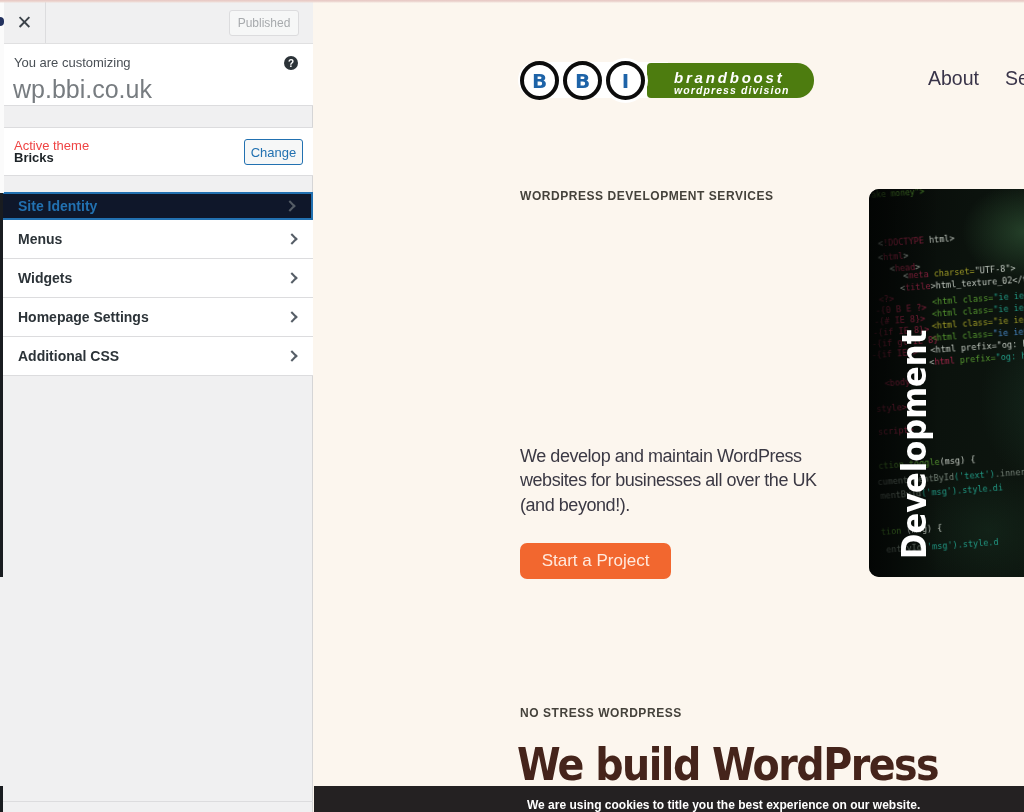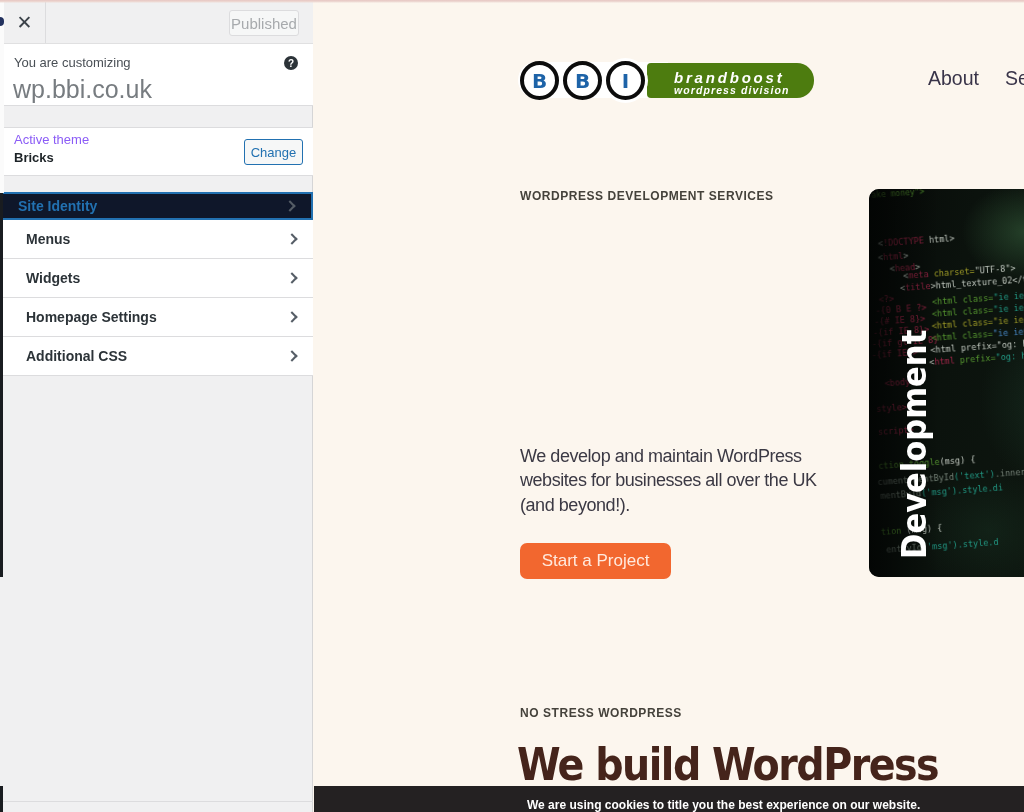--- a/index.html
+++ b/index.html
@@ -15,40 +15,40 @@
   .sidebar { position:absolute; left:0; top:0; width:313px; height:812px;
     background:#f0f0f1; border-right:1px solid #d5d5d6; z-index:20; }
   .sb-topbar { position:absolute; left:4px; top:2px; width:309px; height:42px;
     background:#f0f0f1; border-bottom:1px solid #e0e0e1; }
   .sb-close { position:absolute; left:0; top:0; width:42px; height:41px;
     border-right:1px solid #dcdcde; cursor:pointer; color:#3c434a;
     display:flex; align-items:center; justify-content:center; }
   .sb-close .x { font-size:19px; line-height:1; font-weight:400; }
   .btn-published { position:absolute; left:225px; top:8px; width:70px; height:26px;
     background:#f6f7f7; border:1px solid #dcdcde; border-radius:3px;
-    color:#a7aaad; font-size:15px; display:flex; align-items:center; justify-content:center; }
+    color:#a7aaad; font-size:12px; display:flex; align-items:center; justify-content:center; }
   .sb-info { position:absolute; left:0; top:44px; width:313px; height:62px;
     background:#fff; border-bottom:1px solid #dcdcde; }
   .sb-info-label { position:absolute; left:14px; top:11px; font-size:13px; color:#494f55; }
   .sb-help { position:absolute; left:284px; top:12px; width:14px; height:14px; border-radius:50%;
     background:#2c3338; color:#fff; font-size:10px; font-weight:700;
     display:flex; align-items:center; justify-content:center; cursor:pointer; }
   .sb-site-title { position:absolute; left:13px; top:31px; font-size:25px; color:#777c80; }
   .sb-theme { position:absolute; left:0; top:127px; width:313px; height:49px;
     background:#fff; border-top:1px solid #dcdcde; border-bottom:1px solid #dcdcde; }
-  .sb-theme-label { position:absolute; left:14px; top:4px; font-size:13px; color:#8b5cf6; }
+  .sb-theme-label { position:absolute; left:14px; top:10px; font-size:13px; color:#ef4444; }
   .sb-theme-name { position:absolute; left:14px; top:22px; font-size:13px; font-weight:700; color:#1d2327; }
   .btn-change { position:absolute; left:244px; top:11px; width:59px; height:26px;
     background:#f6f7f7; border:1px solid #2271b1; border-radius:3px; color:#2271b1;
     font-size:13px; display:flex; align-items:center; justify-content:center; cursor:pointer; }
   .sb-menu { position:absolute; left:0; top:192px; width:313px; }
   .sb-item { position:relative; width:313px; height:39px; background:#fff;
     border-bottom:1px solid #dcdcde; cursor:pointer;
     display:flex; align-items:center; }
-  .sb-item .lbl { margin-left:26px; font-size:14px; font-weight:600; color:#2c3338; }
+  .sb-item .lbl { margin-left:18px; font-size:14px; font-weight:600; color:#2c3338; }
   .sb-item.active { background:#0f172a; border:2px solid #2271b1; height:28px; }
   .sb-item.active .lbl { color:#2271b1; margin-left:16px; }
   .chev { position:absolute; right:17px; top:50%; width:8px; height:8px;
     border-top:2px solid #555d66; border-right:2px solid #555d66;
     transform:translateY(-50%) rotate(45deg); }
   .sb-footer-line { position:absolute; left:0; top:801px; width:313px; height:1px; background:#dcdcde; }
   .white-sliver { position:absolute; left:0; top:2px; width:4px; height:191px; background:#fbfbfb; z-index:30; }
   .dark-strip-1 { position:absolute; left:0; top:193px; width:3px; height:384px; background:#191c20; z-index:40; }
   .dark-strip-2 { position:absolute; left:0; top:786px; width:3px; height:26px; background:#191c20; z-index:40; }
   .blue-blob { position:absolute; left:0; top:17px; width:4px; height:9px; background:#22315e;

